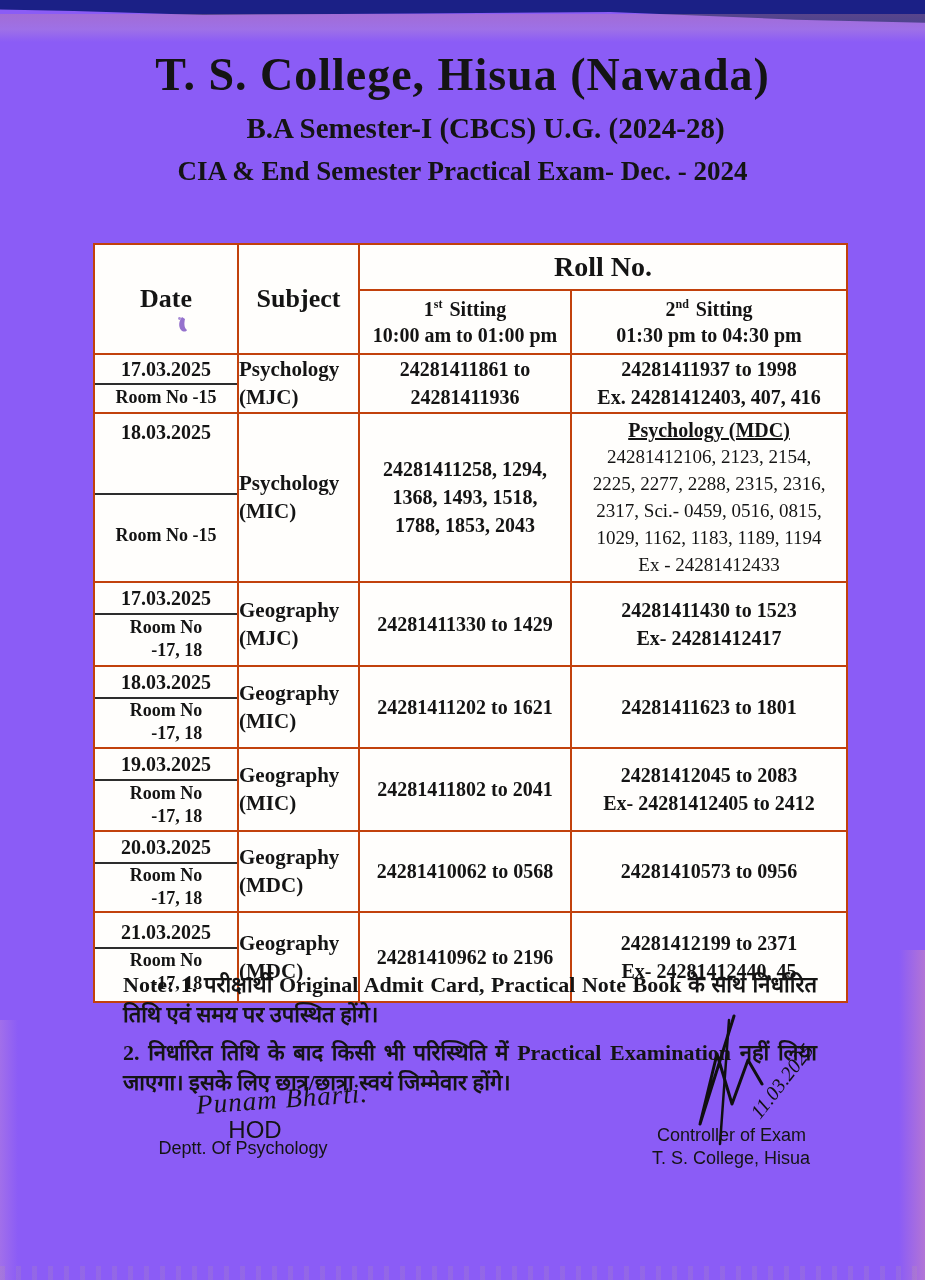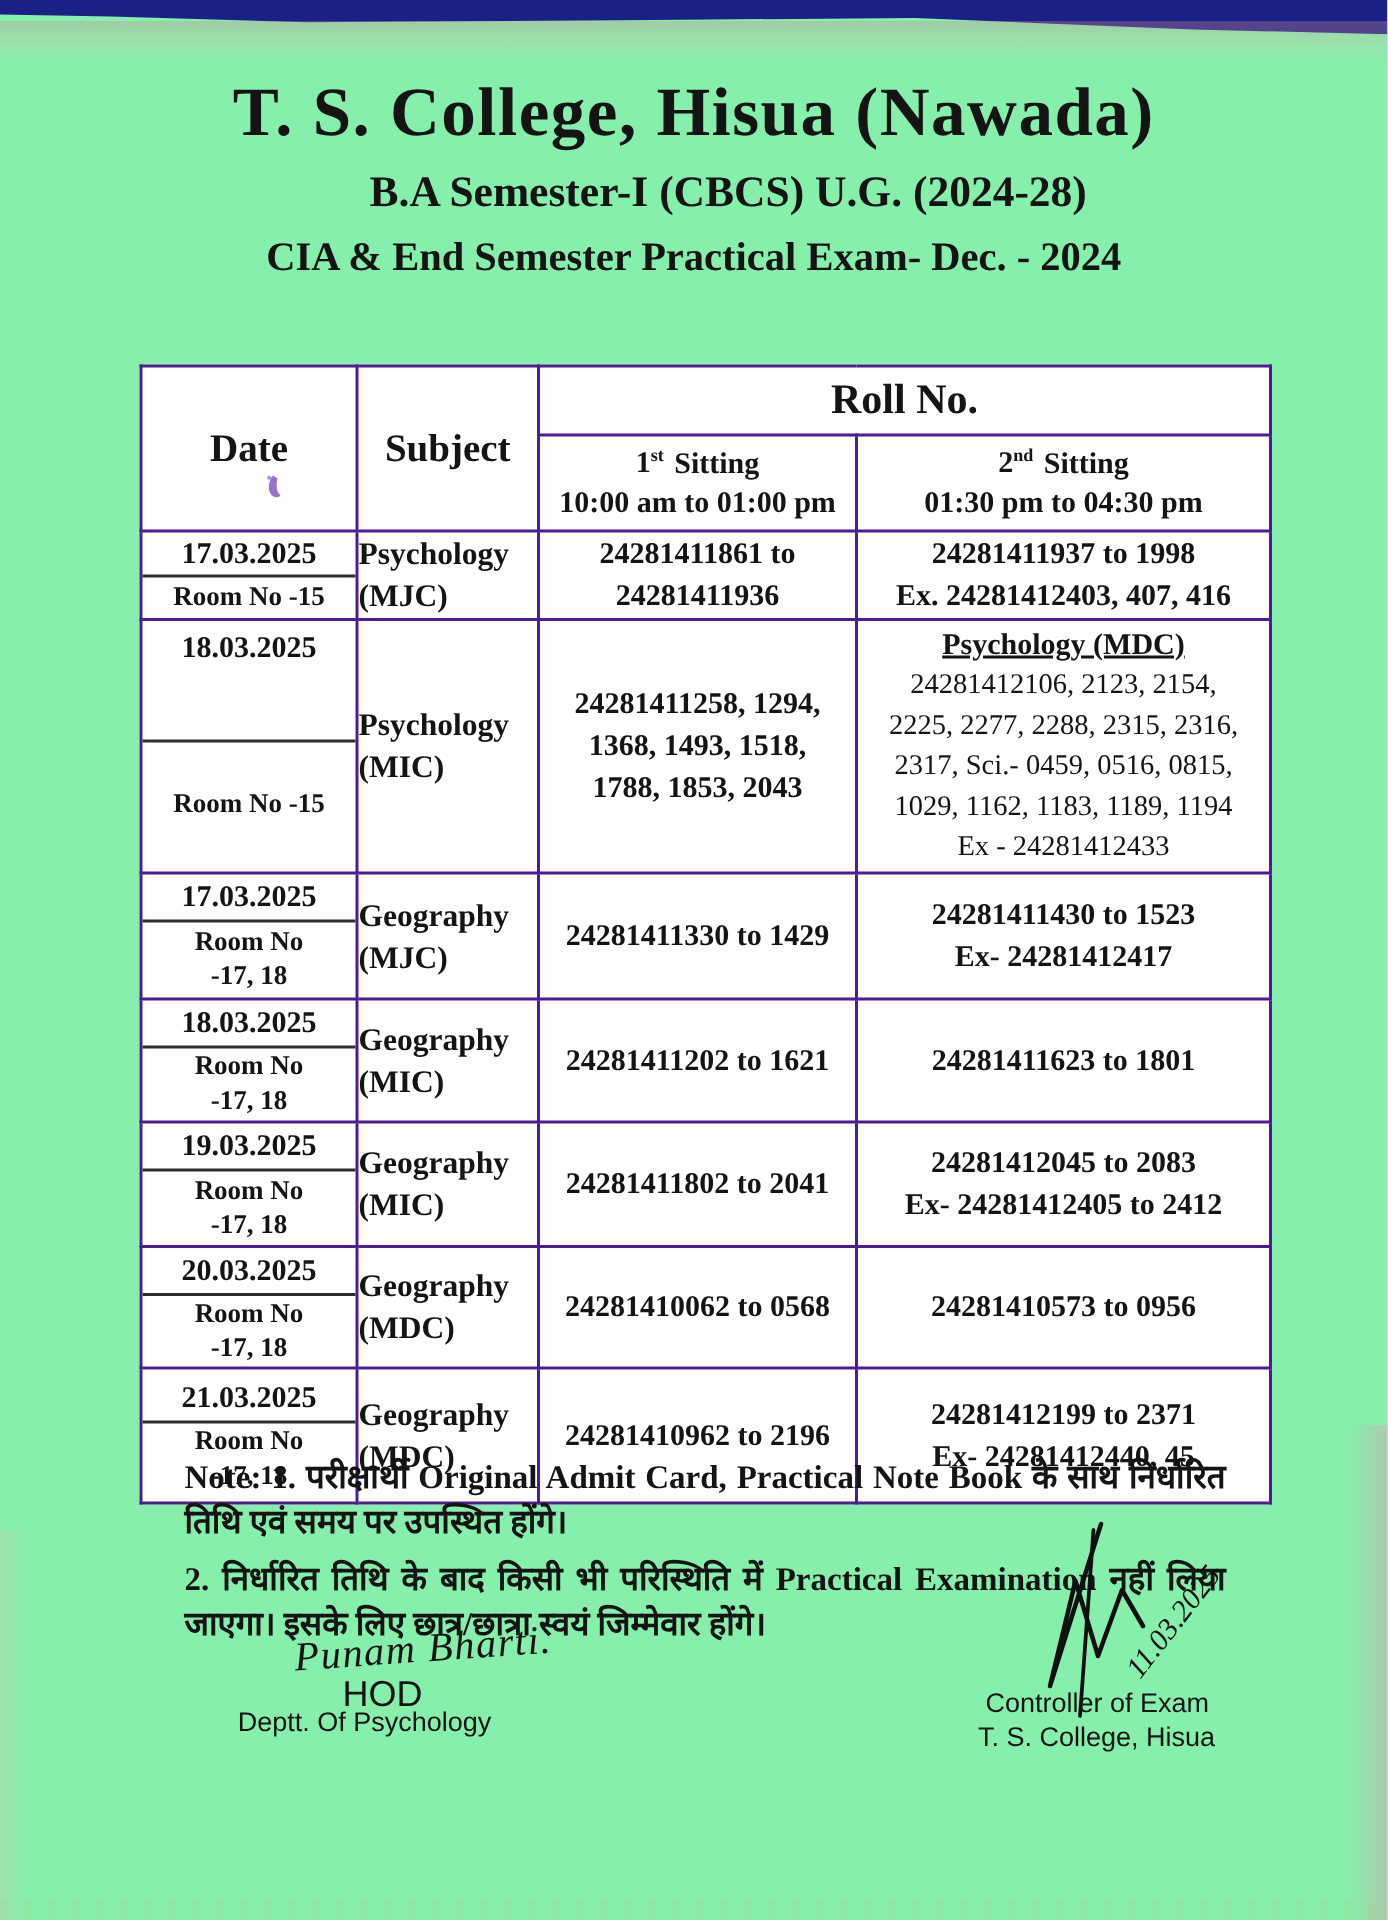--- a/index.html
+++ b/index.html
@@ -1,17 +1,17 @@
 <!DOCTYPE html>
 <html><head>
 <meta charset="utf-8">
 <style>
   html,body{margin:0;padding:0;}
   body{width:925px;height:1280px;background:#ffffff;font-family:"Liberation Serif","DejaVu Serif",serif;color:#141414;}
-  .page{position:relative;width:925px;height:1280px;background:#86efac;overflow:hidden;}
+  .page{position:relative;width:925px;height:1280px;background:#8b5cf6;overflow:hidden;}
 
   
   .top-strip{position:absolute;top:0;left:0;width:925px;height:24px;background:#1b2086;
     clip-path:polygon(0 0,100% 0,100% 95%,86% 82%,66% 50%,45% 56%,22% 62%,8% 46%,0 40%);}
   .noise-band{position:absolute;top:14px;left:0;width:925px;height:28px;
     background:linear-gradient(180deg,rgba(205,140,150,0.34) 0%,rgba(226,186,178,0.22) 55%,rgba(226,186,178,0) 100%);}
   .right-tint{position:absolute;right:0;top:950px;bottom:0;width:26px;
     background:linear-gradient(to left,rgba(233,150,170,0.42),rgba(233,150,170,0));}
   .left-tint{position:absolute;left:0;bottom:0;width:18px;height:260px;
     background:linear-gradient(to right,rgba(240,180,190,0.22),rgba(240,180,190,0));}
@@ -20,38 +20,38 @@
 
   
   .h-title{position:absolute;top:48px;left:0;width:100%;text-align:center;font-size:46px;font-weight:700;letter-spacing:1px;}
   .h-sub1{position:absolute;top:112px;left:0;width:100%;text-align:center;font-size:29px;font-weight:700;margin-left:23px;}
   .h-sub2{position:absolute;top:156px;left:0;width:100%;text-align:center;font-size:27px;font-weight:700;}
   .h-sub3{position:absolute;top:206px;left:0;width:100%;text-align:center;font-size:23px;font-weight:700;}
 
   
   .tbl-wrap{position:absolute;left:93px;top:243px;}
   table.exam{border-collapse:collapse;table-layout:fixed;width:753px;background:#fffefc;}
-  table.exam td,table.exam th{border:2px solid #4c1d95;padding:0;vertical-align:middle;}
+  table.exam td,table.exam th{border:2px solid #c2410c;padding:0;vertical-align:middle;}
   col.c-date{width:144px;}col.c-sub{width:121px;}col.c-s1{width:212px;}col.c-s2{width:276px;}
 
   th.rollno{height:44px;font-size:28px;font-weight:700;text-align:center;}
   th.bighead{font-size:26px;font-weight:700;text-align:center;position:relative;}
   th.sit{height:62px;text-align:center;font-weight:700;}
   .sit-name{font-size:20px;line-height:1.25;}
   .sit-name sup{font-size:12px;}
   .sit-word{margin-left:7px;margin-top:30px;}
   .sit-time{font-size:20px;line-height:1.3;}
 
   tr.r1{height:58px;}tr.r2{height:161px;}tr.r3{height:84px;}tr.r4{height:82px;}
   tr.r5{height:83px;}tr.r6{height:81px;}tr.r7{height:90px;}
 
   td.date-cell{vertical-align:top;}
   .d-top{display:flex;align-items:center;justify-content:center;border-bottom:2px solid #2d2d2d;
     font-size:20px;font-weight:700;}
-  .d-room{display:flex;align-items:center;justify-content:center;text-align:center;
+  .d-room{display:flex;align-items:center;justify-content:center;text-align:right;
     font-size:18px;font-weight:700;line-height:1.3;}
   tr.r1 .d-top{height:27px;} tr.r1 .d-room{height:25px;}
   tr.r2 .d-top{height:72px;align-items:flex-start;padding-top:3px;} tr.r2 .d-room{height:81px;}
   tr.r3 .d-top{height:29px;} tr.r3 .d-room{height:49px;}
   tr.r4 .d-top{height:29px;} tr.r4 .d-room{height:47px;}
   tr.r5 .d-top{height:29px;} tr.r5 .d-room{height:48px;}
   tr.r6 .d-top{height:29px;} tr.r6 .d-room{height:46px;}
   tr.r7 .d-top{height:29px;} tr.r7 .d-room{height:47px;}
 
   td.subj{vertical-align:top;padding:4px 4px 0 8px;font-size:21px;font-weight:700;line-height:1.35;}

